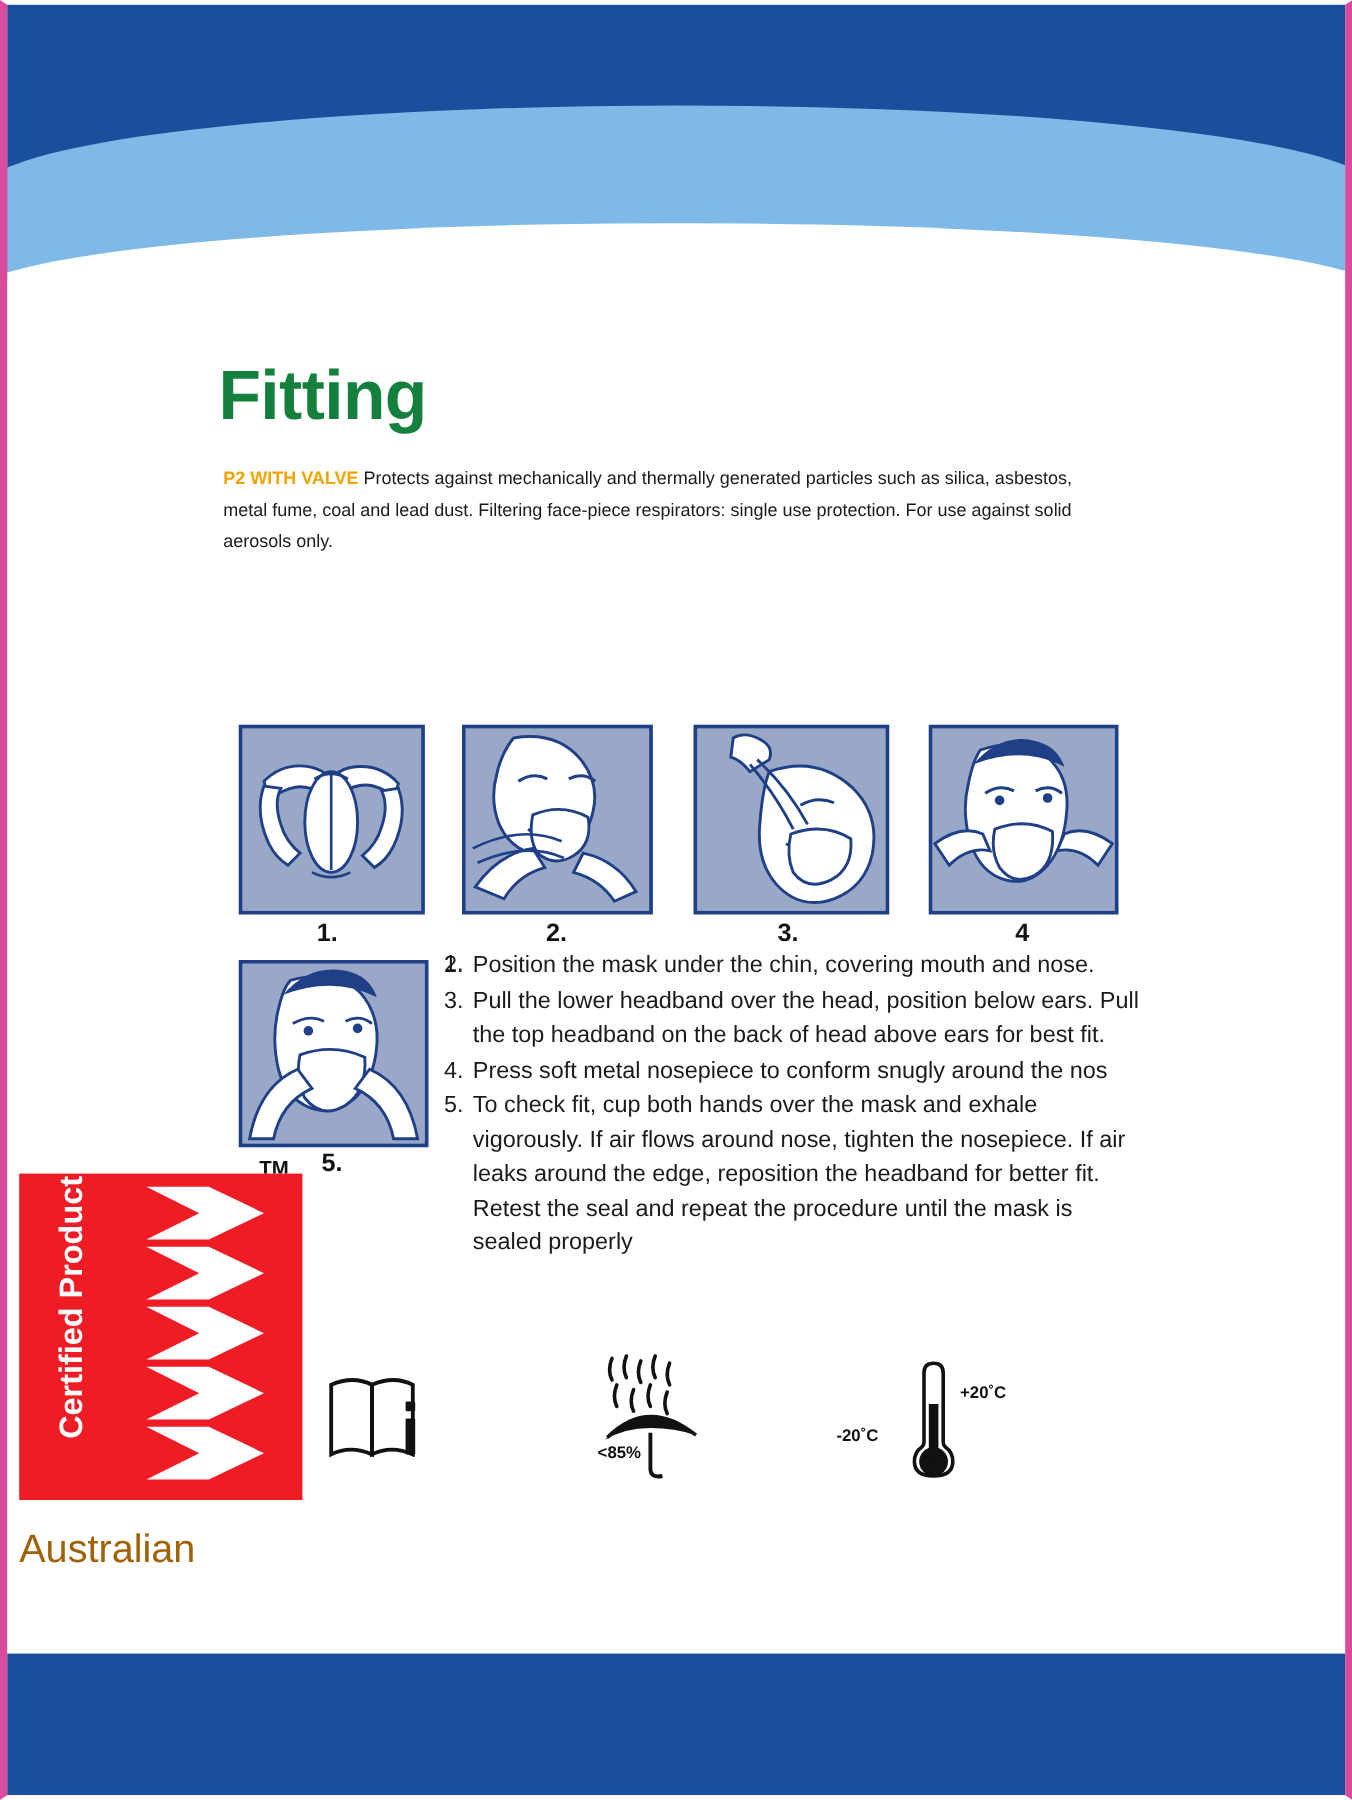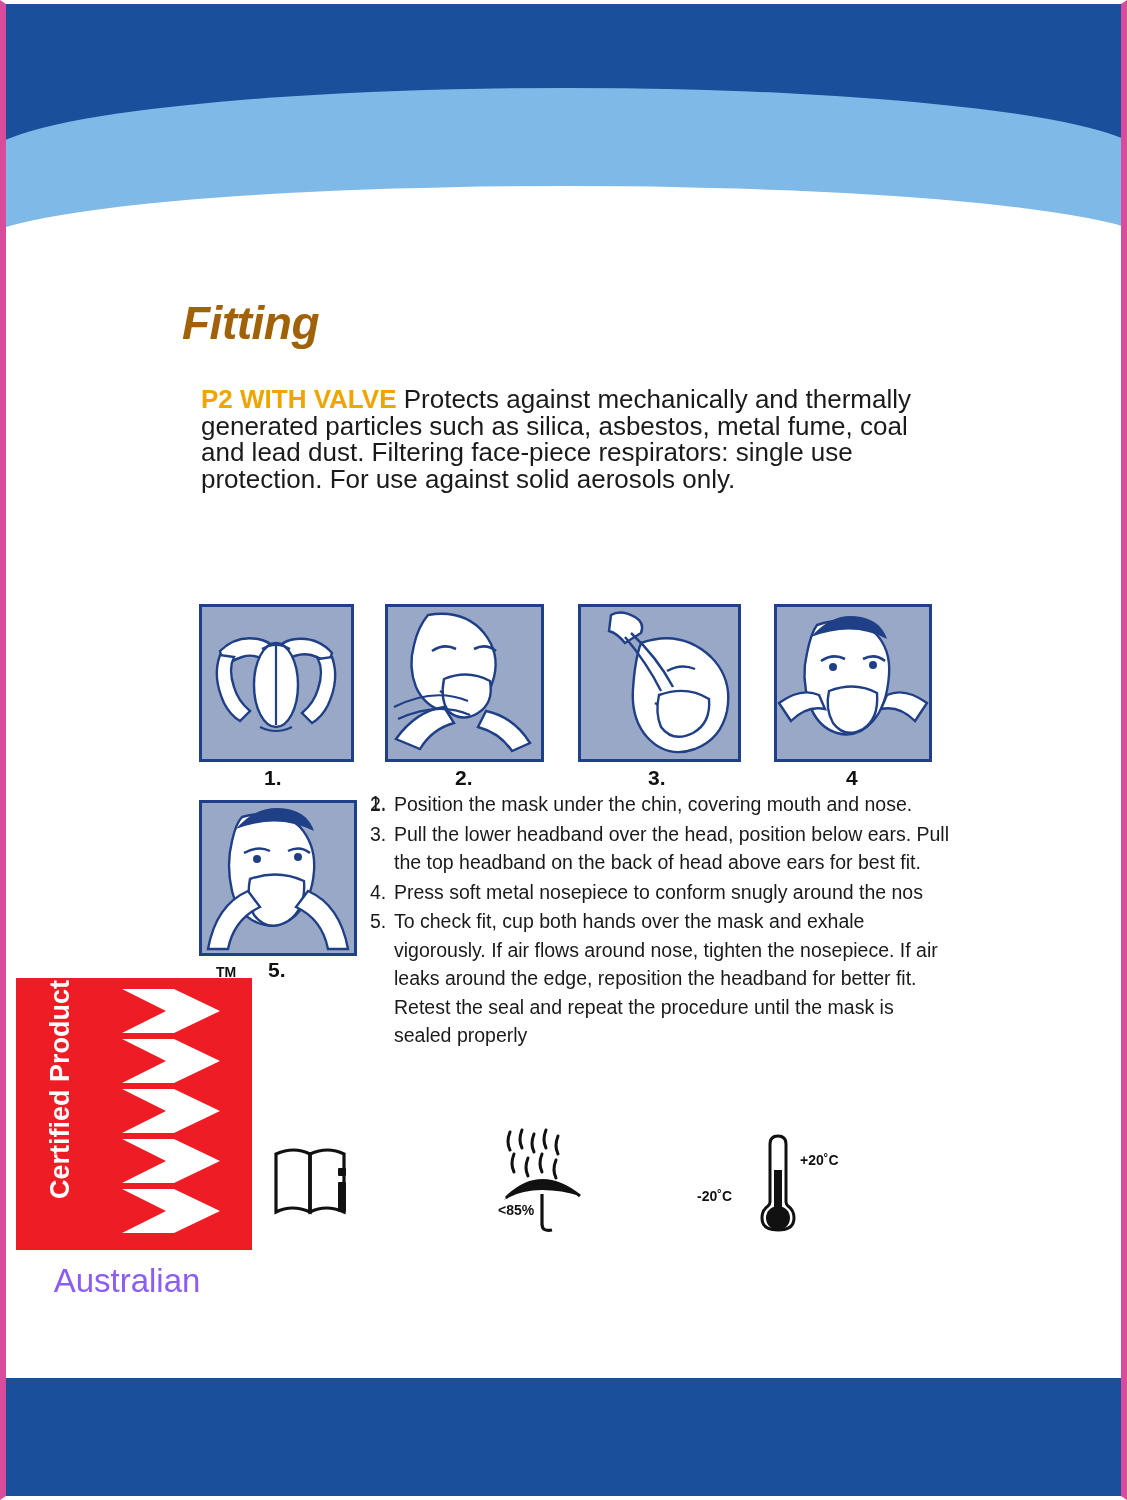--- a/index.html
+++ b/index.html
@@ -76,32 +76,31 @@
   .content {
     position: absolute;
     left: 0; top: 0;
     width: 1127px;
     height: 1500px;
   }
   .title {
     position: absolute;
     left: 182px;
     top: 296px;
-    font-size: 46px;
-    font-weight: bold;
-    color: #a16207;
+    font-size: 58px;
+    font-weight: bold;
+    color: #15803d;
     letter-spacing: -0.5px;
-    font-style: italic;
   }
   .intro {
     position: absolute;
-    left: 201px;
+    left: 186px;
     top: 386px;
     width: 712px;
-    font-size: 26px;
+    font-size: 15px;
     line-height: 26.5px;
     color: #1a1a1a;
   }
   .intro p { margin: 0 0 6px 0; }
   .kw-orange {
     color: #f0a400;
     font-weight: bold;
   }
   
   .tile {
@@ -163,32 +162,31 @@
     text-align: center;
     transform: rotate(-90deg);
     color: #ffffff;
     font-size: 27px;
     font-weight: bold;
     letter-spacing: 0px;
   }
   .aus-text {
     position: absolute;
     left: 0;
-    top: 284px;
+    top: 294px;
     width: 222px;
-    text-align: center;
     font-size: 33px;
     line-height: 37px;
-    color: #8b5cf6;
+    color: #a16207;
   }
   .tm-mark {
     position: absolute;
     left: 216px;
     top: 964px;
-    font-size: 14px;
+    font-size: 17px;
     font-weight: bold;
     color: #111111;
   }
   
   .picto { position: absolute; }
   .picto-label {
     position: absolute;
     font-size: 14px;
     font-weight: bold;
     color: #111111;

